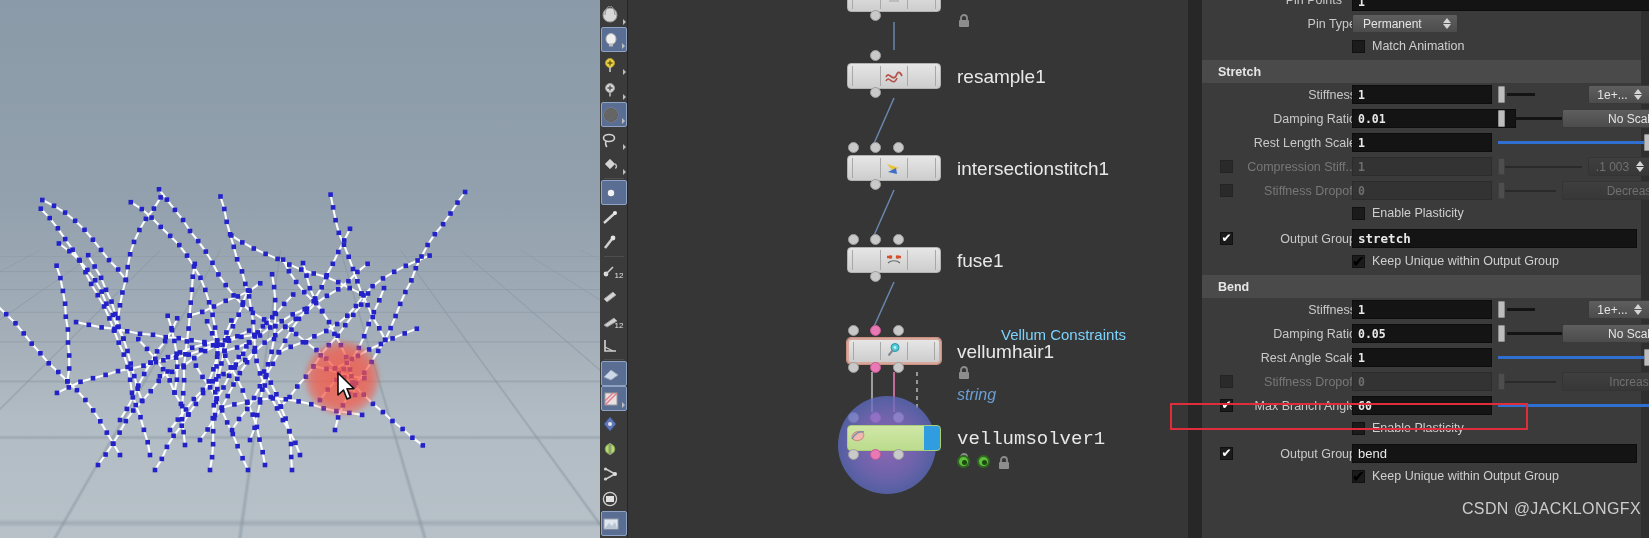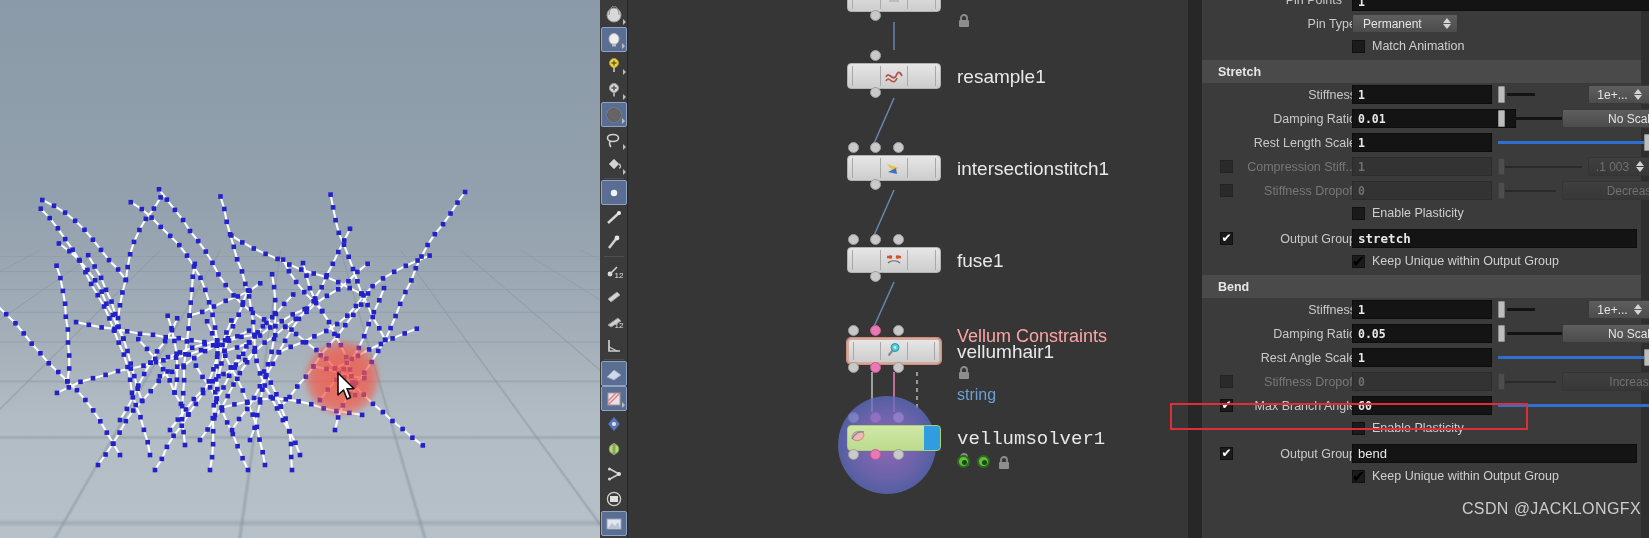--- a/index.html
+++ b/index.html
@@ -34,21 +34,21 @@
   }
   #cursor { position: absolute; left: 336px; top: 372px; width: 20px; height: 30px; }
 
   
   #toolshelf {
     position: absolute; left: 600px; top: 0; width: 28px; height: 538px;
     background: #3b3b3b; border-right: 1px solid #252525;
     display: flex; flex-direction: column; align-items: center;
     padding-top: 2px;
   }
-  .tool { width: 26px; height: 25px; display: flex; align-items: center; justify-content: center;
+  .tool { width: 26px; height: 25px; display: flex; align-items: center; justify-content: flex-start;
           position: relative; color: #cfcfcf; font-size: 10px; }
   .tool.sel { background: #5a6e93; border: 1px solid #8fa3c4; border-radius: 2px; }
   .tool svg { display: block; }
   .tool .num { position: absolute; right: 3px; bottom: 3px; font-size: 8px; color: #e2e2e2;
                font-family: "Liberation Sans", sans-serif; }
   .tool .arrow { position: absolute; right: 1px; bottom: 2px; width: 0; height: 0;
                  border-left: 3px solid #bdbdbd; border-top: 3px solid transparent;
                  border-bottom: 3px solid transparent; }
   .tool-sep { width: 20px; height: 1px; background: #4e4e4e; margin: 1px 0; }
 
@@ -61,21 +61,21 @@
   .node {
     position: absolute; width: 94px; height: 26px;
     background: linear-gradient(180deg,#e6e6e6,#cdcdcd);
     border-radius: 4px; border: 1px solid #b3b3b3;
   }
   .node .ribs { position: absolute; inset: 2px 4px; display: flex; justify-content: space-between; }
   .node .ribs i { width: 1px; background: #a8a8a8; display: block; }
   .node.selected { border: 2px solid #d9a89c; box-shadow: 0 0 0 1px #c98f80; }
   .node .glyph { position: absolute; left: 50%; top: 50%; transform: translate(-50%,-50%); }
   .nodelabel { position: absolute; color: #e8e8e8; font-size: 19px; white-space: nowrap; }
-  .nodetype { position: absolute; color: #fca5a5; font-size: 18px; white-space: nowrap; }
+  .nodetype { position: absolute; color: #7dd3fc; font-size: 15px; white-space: nowrap; margin-left: 44px; }
   .nodetag { position: absolute; color: #6b9fd4; font-size: 16px; white-space: nowrap; }
   .port { position: absolute; width: 11px; height: 11px; border-radius: 50%;
           background: #c9c9c9; border: 1px solid #9d9d9d; }
   .port.pink { background: #e879b5; border-color: #c45b94; }
   .lock { position: absolute; }
   #solver-halo {
     position: absolute; left: 210px; top: 396px; width: 98px; height: 98px; border-radius: 50%;
     background: radial-gradient(circle, rgba(160,110,200,.85) 0%, rgba(120,110,200,.8) 48%, rgba(92,106,190,.78) 70%, rgba(86,104,186,.72) 100%);
   }
   #solver-node {
@@ -1017,21 +1017,21 @@
             <path d="M4 13 C7 7, 12 5, 16 6" stroke="#7b8fa8" stroke-width="1.6" fill="none"></path>
           </svg></div>
         <div class="port" style="left: 220px; top: 449px;"></div>
         <div class="port pink" style="left: 242px; top: 449px;"></div>
         <div class="port" style="left: 265px; top: 449px;"></div>
         <div class="nodelabel" style="left: 329px; top: 428px; font-family: Liberation Mono, monospace;">vellumsolver1</div>
         <div class="lock" style="left: 329px; top: 452px;"><svg width="14" height="15" viewBox="0 0 14 15">
             <path d="M4 7 V5 a3 3 0 0 1 6 0 V7" fill="none" stroke="#8d8d8d" stroke-width="1.8"></path>
             <rect x="2" y="7" width="10" height="7" rx="1" fill="#8d8d8d"></rect>
           </svg></div>
-        <div class="nodetag" style="left: 329px; top: 386px;">string</div>
+        <div class="nodetag" style="left: 329px; top: 386px; font-style: italic;">string</div>
         <div class="badge" style="left: 329px; top: 455px; background: rgb(95, 191, 60); border: 2px solid rgb(47, 107, 30);">
           <div style="position:absolute;left:3px;top:3px;width:5px;height:5px;border-radius:50%;background:#1c4a10"></div>
         </div>
         <div class="badge" style="left: 349px; top: 455px; background: rgb(95, 191, 60); border: 2px solid rgb(47, 107, 30);">
           <div style="position:absolute;left:3px;top:3px;width:5px;height:5px;border-radius:50%;background:#1c4a10"></div>
         </div>
         <div class="badge" style="left: 369px; top: 455px; background: transparent;"><svg width="14" height="15" viewBox="0 0 14 15">
             <path d="M4 7 V5 a3 3 0 0 1 6 0 V7" fill="none" stroke="#8d8d8d" stroke-width="1.8"></path>
             <rect x="2" y="7" width="10" height="7" rx="1" fill="#8d8d8d"></rect>
           </svg></div>

